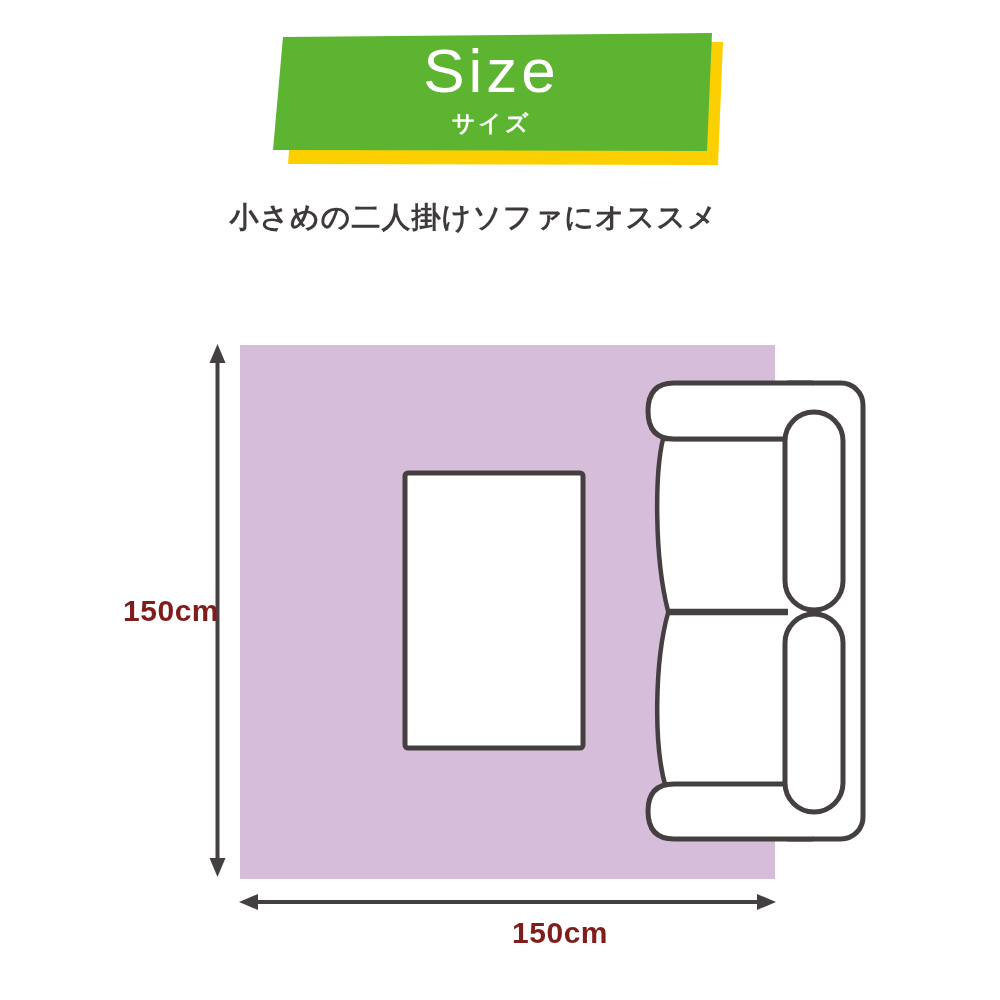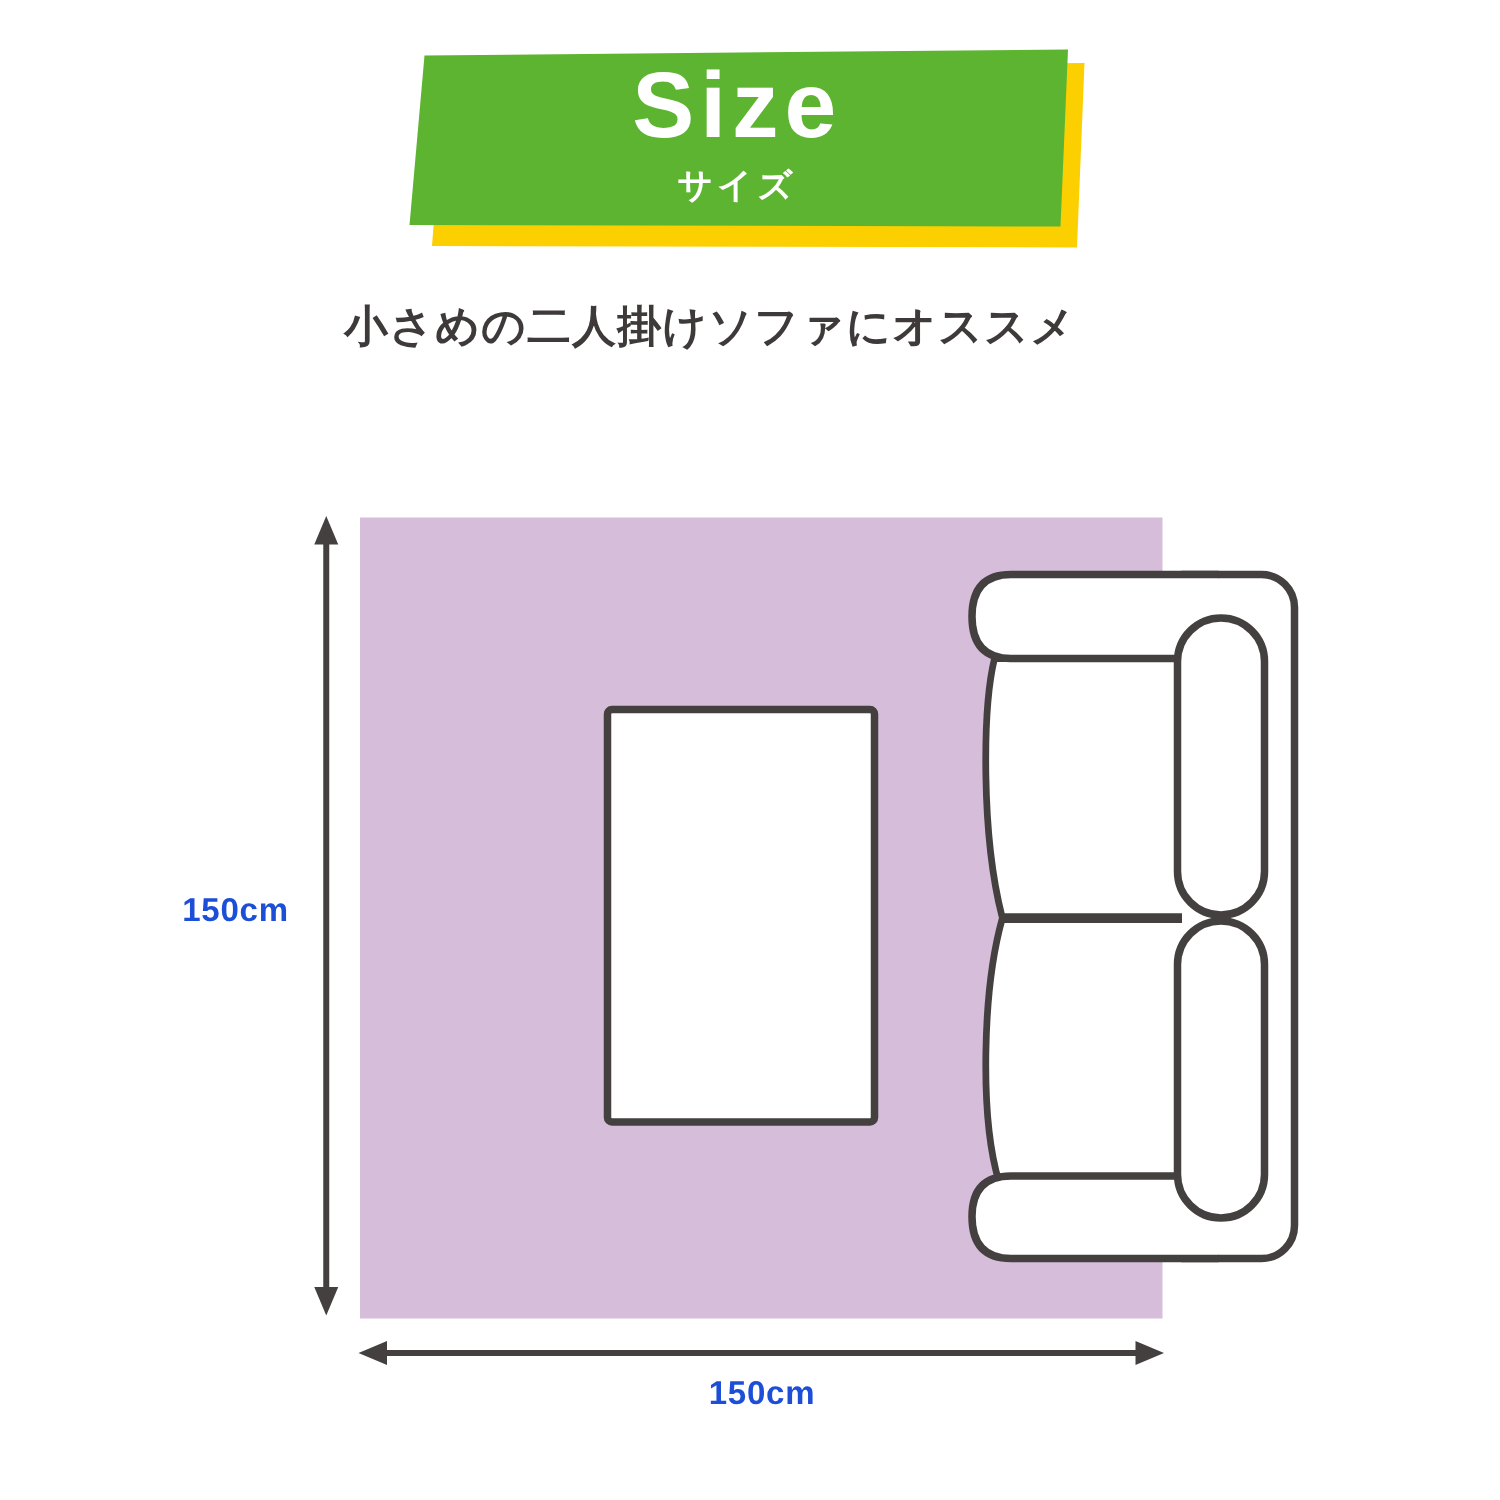--- a/index.html
+++ b/index.html
@@ -26,21 +26,21 @@
     width:437px; height:152px;
     text-align:center;
     color:#ffffff;
     pointer-events:none;
   }
   .banner-title{
     margin:0;
     padding-top:40px;
     font-size:62px;
     line-height:1.0;
-    font-weight:700;
+    font-weight:400;
     letter-spacing:4px;
   }
   .banner-subtitle{
     margin:0;
     padding-top:6px;
     font-size:23px;
     font-weight:700;
     letter-spacing:3px;
     text-align:center;
   }
@@ -65,24 +65,24 @@
     letter-spacing:1px;
   }
   
   .diagram-svg{
     position:absolute;
     left:0; top:0;
     width:1000px; height:1000px;
   }
   .dim-label{
     position:absolute;
-    color:#1d4ed8;
-    font-size:22px;
+    color:#7f1d1d;
+    font-size:30px;
     font-weight:700;
-    text-align:center;
+    text-align:right;
     letter-spacing:0.5px;
   }
   .dim-label-left{
     left:95px; top:594px; width:124px;
   }
   .dim-label-bottom{
     left:408px; top:916px; width:200px;
   }
 </style>
 </head>

